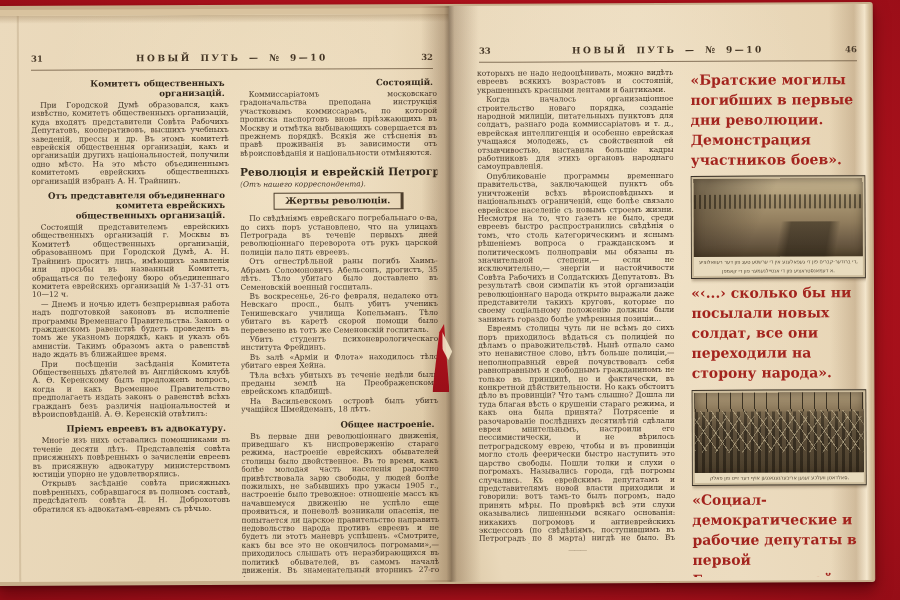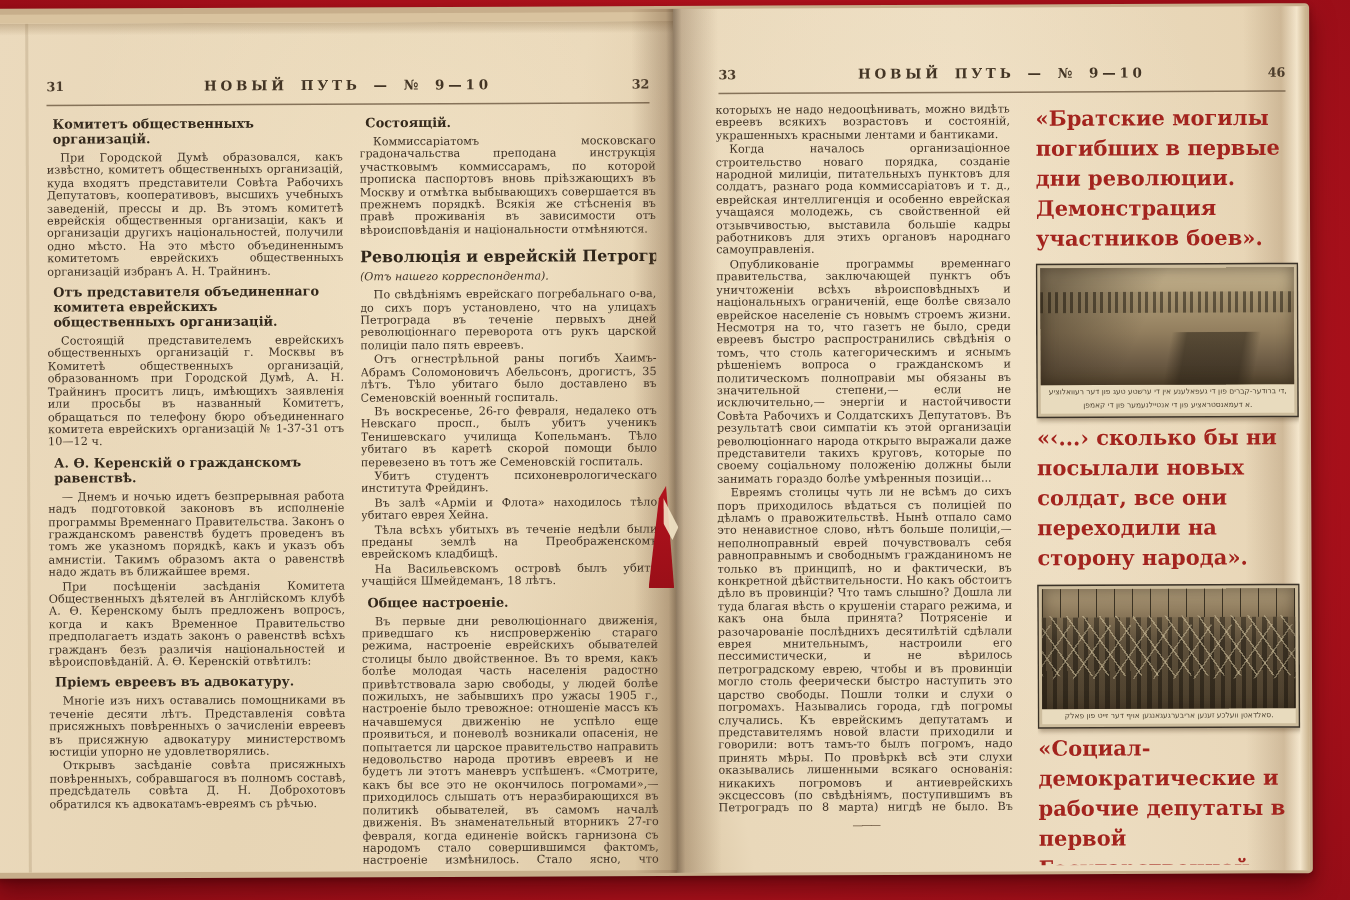--- a/index.html
+++ b/index.html
@@ -39,21 +39,21 @@
   .masthead{font-size:9px;font-weight:bold;letter-spacing:2.5px;word-spacing:3px;color:#433525;}
   .pg-num{font-size:8.5px;font-weight:bold;}
   .pg-rule{position:absolute;border-top:1px solid #6b5740;opacity:.8;}
   .lp-rule{top:54px;left:34px;right:16px;}
   .rp-rule{top:56px;left:30px;right:14px;}
 
   
   .lp-cols{position:absolute;top:62px;left:34px;right:12px;bottom:4px;display:flex;gap:11px;overflow:hidden;}
   .col{flex:1;overflow:hidden;color:#3f3226;}
   p.body{font-size:7.5px;line-height:8.4px;text-align:justify;text-indent:9px;margin:0 0 1px 0;}
-  h3.sec{font-size:8.6px;line-height:10px;font-weight:bold;text-align:left;margin:5px 4px 3px;color:#34291c;}
+  h3.sec{font-size:8.6px;line-height:10px;font-weight:bold;text-align:right;margin:5px 4px 3px;color:#34291c;}
   h2.art-title{font-size:10.6px;font-weight:bold;text-align:center;margin:8px 0 2px;white-space:nowrap;color:#31271b;}
   .byline{font-size:7.4px;font-style:italic;text-align:left;margin:0 0 4px;}
   .boxed{border:1px solid #4d3e2c;border-right-width:3px;width:62%;margin:2px auto 5px;
     padding:2px 2px 3px;font-size:8.8px;font-weight:bold;text-align:center;color:#34291c;}
 
   
   .rp-body{position:absolute;top:64px;left:28px;right:6px;bottom:4px;display:flex;gap:17px;}
   .rp-article{width:200px;position:relative;color:#3f3226;}
   .rp-article-text{height:474px;overflow:hidden;}
   .end-mark{text-align:center;font-size:7px;letter-spacing:-1px;color:#6b5740;margin-top:3px;}
@@ -98,41 +98,41 @@
         <div class="col">
           <section>
             <h3 class="sec" style="margin-top:1px">Комитетъ общественныхъ организацій.</h3>
             <p class="body">При Городской Думѣ образовался, какъ извѣстно, комитетъ общественныхъ организацій, куда входятъ представители Совѣта Рабочихъ Депутатовъ, кооперативовъ, высшихъ учебныхъ заведеній, прессы и др. Въ этомъ комитетѣ еврейскія общественныя организаціи, какъ и организаціи другихъ національностей, получили одно мѣсто. На это мѣсто объединеннымъ комитетомъ еврейскихъ общественныхъ организацій избранъ А. Н. Трайнинъ.</p>
           </section>
           <section>
             <h3 class="sec">Отъ представителя объединеннаго комитета еврейскихъ общественныхъ организацій.</h3>
             <p class="body">Состоящій представителемъ еврейскихъ общественныхъ организацій г. Москвы въ Комитетѣ общественныхъ организацій, образованномъ при Городской Думѣ, А. Н. Трайнинъ проситъ лицъ, имѣющихъ заявленія или просьбы въ названный Комитетъ, обращаться по телефону бюро объединеннаго комитета еврейскихъ организацій № 1-37-31 отъ 10—12 ч.</p>
           </section>
           <section>
-            <h3 class="sec">А. Ѳ. Керенскій о гражданскомъ равенствѣ.</h3>
             <p class="body">— Днемъ и ночью идетъ безпрерывная работа надъ подготовкой законовъ въ исполненіе программы Временнаго Правительства. Законъ о гражданскомъ равенствѣ будетъ проведенъ въ томъ же указномъ порядкѣ, какъ и указъ объ амнистіи. Такимъ образомъ акта о равенствѣ надо ждать въ ближайшее время.</p>
             <p class="body">При посѣщеніи засѣданія Комитета Общественныхъ дѣятелей въ Англійскомъ клубѣ А. Ѳ. Керенскому былъ предложенъ вопросъ, когда и какъ Временное Правительство предполагаетъ издать законъ о равенствѣ всѣхъ гражданъ безъ различія національностей и вѣроисповѣданій. А. Ѳ. Керенскій отвѣтилъ:</p>
           </section>
           <section>
             <h3 class="sec">Пріемъ евреевъ въ адвокатуру.</h3>
             <p class="body">Многіе изъ нихъ оставались помощниками въ теченіе десяти лѣтъ. Представленія совѣта присяжныхъ повѣренныхъ о зачисленіи евреевъ въ присяжную адвокатуру министерствомъ юстиціи упорно не удовлетворялись.</p>
             <p class="body">Открывъ засѣданіе совѣта присяжныхъ повѣренныхъ, собравшагося въ полномъ составѣ, предсѣдатель совѣта Д. Н. Доброхотовъ обратился къ адвокатамъ-евреямъ съ рѣчью.</p>
 
           </section>
 
         </div>
 
         <div class="col">
           <section>
             <h3 class="sec" style="margin-top:1px">Состоящій.</h3>
             <p class="body">Коммиссаріатомъ московскаго градоначальства преподана инструкція участковымъ коммиссарамъ, по которой прописка паспортовъ вновь пріѣзжающихъ въ Москву и отмѣтка выбывающихъ совершается въ прежнемъ порядкѣ. Всякія же стѣсненія въ правѣ проживанія въ зависимости отъ вѣроисповѣданія и національности отмѣняются.</p>
           </section>
           <article>
             <h2 class="art-title">Революція и еврейскій Петроградъ.</h2>
             <div class="byline">(Отъ нашего корреспондента).</div>
+            <div class="boxed">Жертвы революціи.</div>
             <p class="body">По свѣдѣніямъ еврейскаго погребальнаго о-ва, до сихъ поръ установлено, что на улицахъ Петрограда въ теченіе первыхъ дней революціоннаго переворота отъ рукъ царской полиціи пало пять евреевъ.</p>
             <p class="body">Отъ огнестрѣльной раны погибъ Хаимъ-Абрамъ Соломоновичъ Абельсонъ, дрогистъ, 35 лѣтъ. Тѣло убитаго было доставлено въ Семеновскій военный госпиталь.</p>
             <p class="body">Въ воскресенье, 26-го февраля, недалеко отъ Невскаго просп., былъ убитъ ученикъ Тенишевскаго училища Копельманъ. Тѣло убитаго въ каретѣ скорой помощи было перевезено въ тотъ же Семеновскій госпиталь.</p>
             <p class="body">Убитъ студентъ психоневрологическаго института Фрейдинъ.</p>
             <p class="body">Въ залѣ «Арміи и Флота» находилось тѣло убитаго еврея Хейна.</p>
             <p class="body">Тѣла всѣхъ убитыхъ въ теченіе недѣли были преданы землѣ на Преображенскомъ еврейскомъ кладбищѣ.</p>
             <p class="body">На Васильевскомъ островѣ былъ убитъ учащійся Шмейдеманъ, 18 лѣтъ.</p>
             <h3 class="sec">Общее настроеніе.</h3>
             <p class="body">Въ первые дни революціоннаго движенія, приведшаго къ ниспроверженію стараго режима, настроеніе еврейскихъ обывателей столицы было двойственное. Въ то время, какъ болѣе молодая часть населенія радостно привѣтствовала зарю свободы, у людей болѣе пожилыхъ, не забывшихъ про ужасы 1905 г., настроеніе было тревожное: отношеніе массъ къ начавшемуся движенію не успѣло еще проявиться, и поневолѣ возникали опасенія, не попытается ли царское правительство направить недовольство народа противъ евреевъ и не будетъ ли этотъ маневръ успѣшенъ. «Смотрите, какъ бы все это не окончилось погромами»,—приходилось слышать отъ неразбирающихся въ политикѣ обывателей, въ самомъ началѣ движенія. Въ знаменательный вторникъ 27-го февраля, когда единеніе войскъ гарнизона съ народомъ стало совершившимся фактомъ, настроеніе измѣнилось. Стало ясно, что происходящее на нашихъ глазахъ не есть повтореніе 1905 г.; народныя массы съ удивительной сознательностью и трезвостью относились къ перевороту, старая власть какъ-то сразу оказалась не существующей, отсутствующей,— а разъ не было правительственныхъ погромщиковъ, то опасенія погромовъ потеряло основаніе.</p>
 

